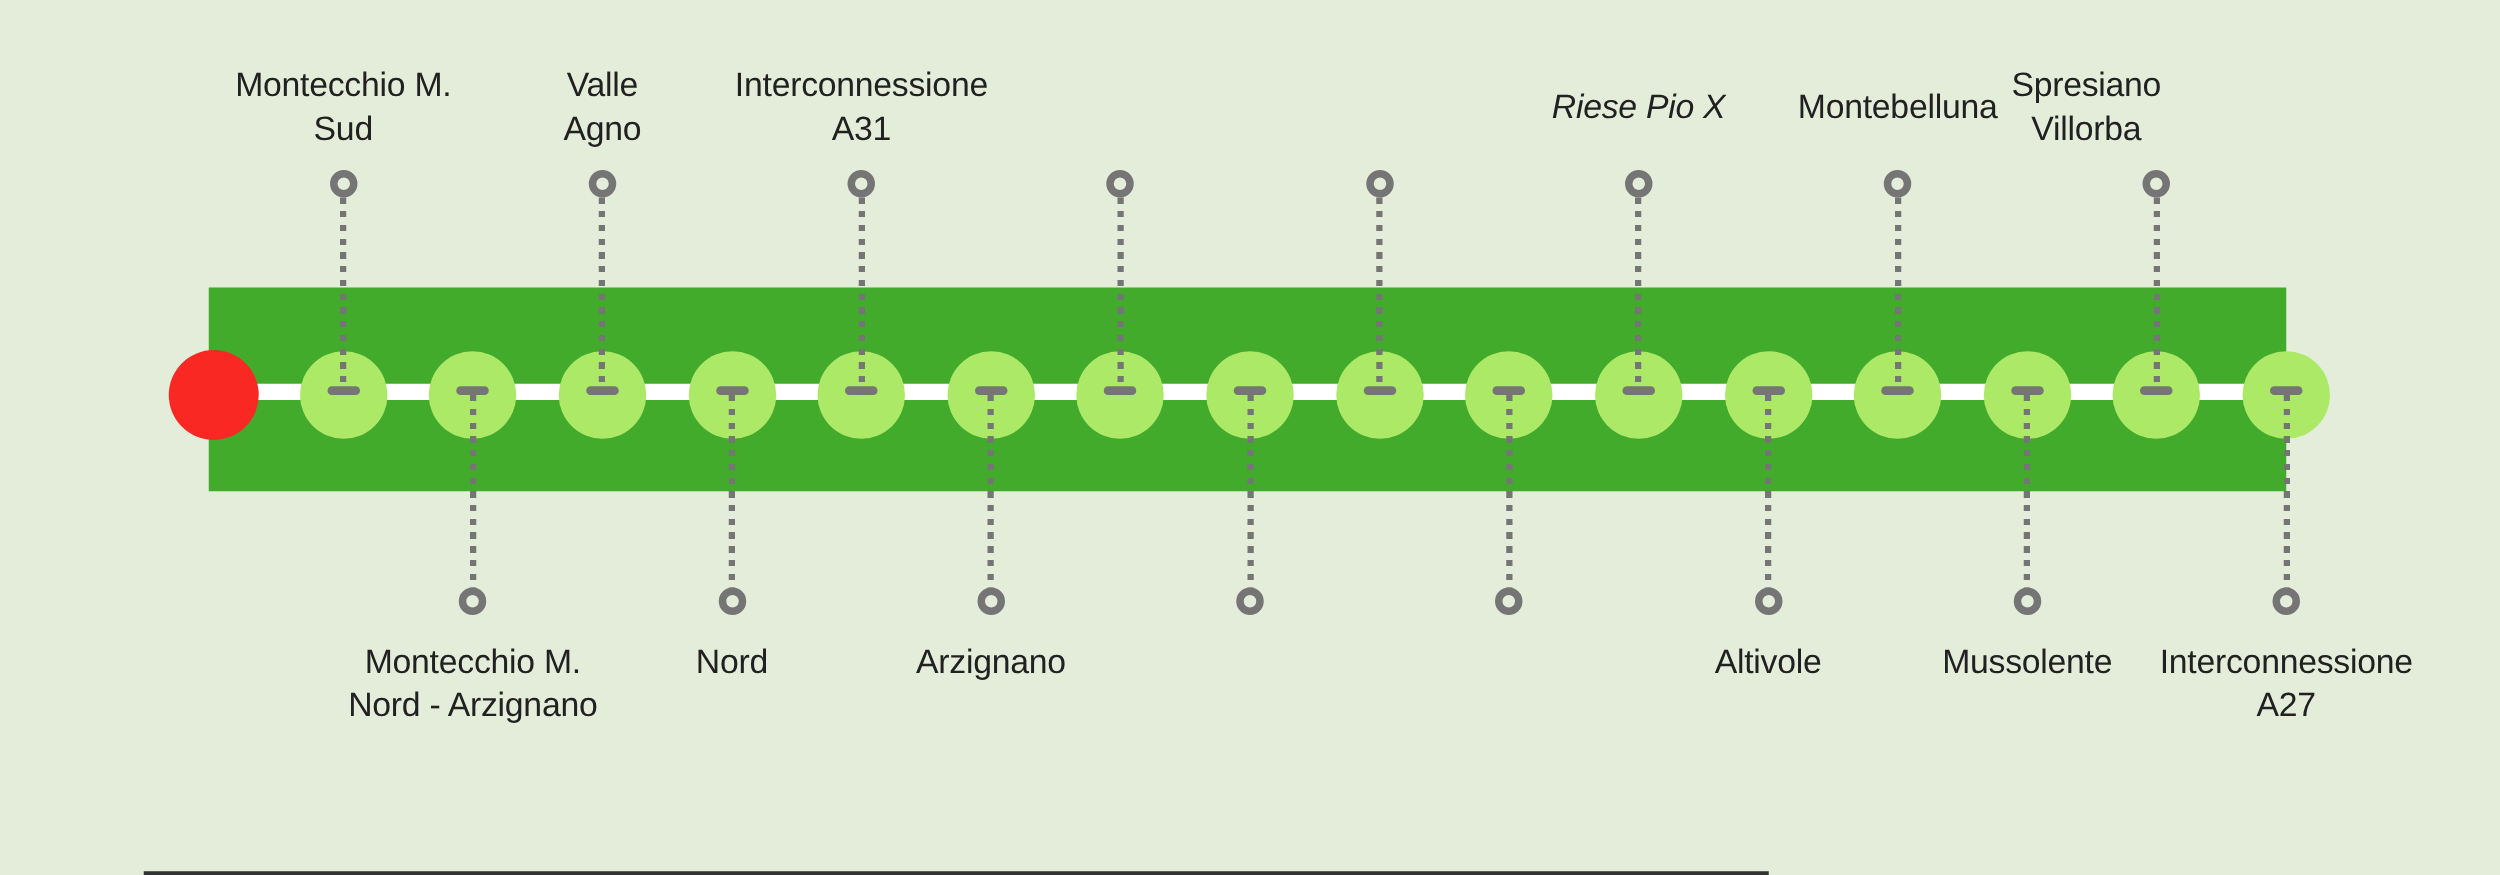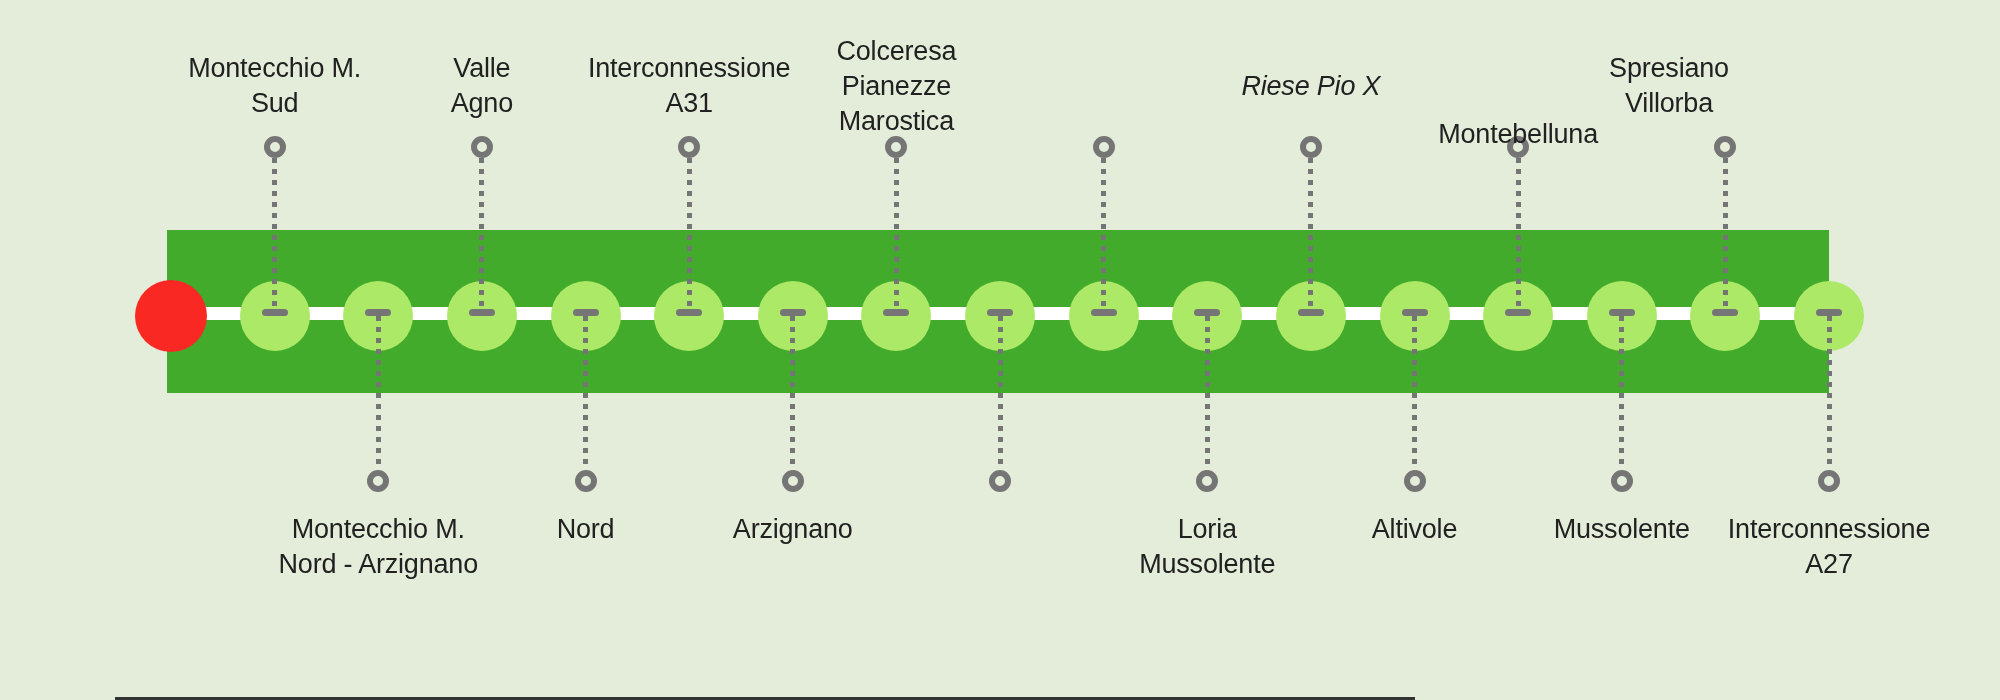--- a/index.html
+++ b/index.html
@@ -126,52 +126,47 @@
 A31</div>
     <div class="circle" style="left: 757.75px; top: 280.5px;"></div>
     <div class="dotted" style="left: 790.25px; top: 316px; height: 154px;"></div>
     <div class="ring" style="left: 781.75px; top: 470px;"></div>
     <div class="dash" style="left: 779.75px; top: 308.5px;"></div>
     <div class="label bottom" style="left: 792.75px; top: 512px;">Arzignano</div>
     <div class="circle" style="left: 861.375px; top: 280.5px;"></div>
     <div class="dotted" style="left: 893.875px; top: 158px; height: 150px;"></div>
     <div class="ring" style="left: 885.375px; top: 136px;"></div>
     <div class="dash" style="left: 883.375px; top: 308.5px;"></div>
-    <div class="label top" style="left: 896.375px; top: 86px;">Colceresa
-Pianezze
-Marostica</div>
     <div class="circle" style="left: 965px; top: 280.5px;"></div>
     <div class="dotted" style="left: 997.5px; top: 316px; height: 154px;"></div>
     <div class="ring" style="left: 989px; top: 470px;"></div>
     <div class="dash" style="left: 987px; top: 308.5px;"></div>
     <div class="circle" style="left: 1068.62px; top: 280.5px;"></div>
     <div class="dotted" style="left: 1101.12px; top: 158px; height: 150px;"></div>
     <div class="ring" style="left: 1092.62px; top: 136px;"></div>
     <div class="dash" style="left: 1090.62px; top: 308.5px;"></div>
     <div class="circle" style="left: 1172.25px; top: 280.5px;"></div>
     <div class="dotted" style="left: 1204.75px; top: 316px; height: 154px;"></div>
     <div class="ring" style="left: 1196.25px; top: 470px;"></div>
     <div class="dash" style="left: 1194.25px; top: 308.5px;"></div>
-    <div class="label bottom" style="left: 1207.25px; top: 512px;">Loria
-Mussolente</div>
     <div class="circle" style="left: 1275.88px; top: 280.5px;"></div>
     <div class="dotted" style="left: 1308.38px; top: 158px; height: 150px;"></div>
     <div class="ring" style="left: 1299.88px; top: 136px;"></div>
     <div class="dash" style="left: 1297.88px; top: 308.5px;"></div>
     <div class="label top" style="left: 1310.88px; top: 86px; font-style: italic;">Riese Pio X</div>
     <div class="circle" style="left: 1379.5px; top: 280.5px;"></div>
     <div class="dotted" style="left: 1412px; top: 316px; height: 154px;"></div>
     <div class="ring" style="left: 1403.5px; top: 470px;"></div>
     <div class="dash" style="left: 1401.5px; top: 308.5px;"></div>
     <div class="label bottom" style="left: 1414.5px; top: 512px;">Altivole</div>
     <div class="circle" style="left: 1483.12px; top: 280.5px;"></div>
     <div class="dotted" style="left: 1515.62px; top: 158px; height: 150px;"></div>
     <div class="ring" style="left: 1507.12px; top: 136px;"></div>
     <div class="dash" style="left: 1505.12px; top: 308.5px;"></div>
-    <div class="label top" style="left: 1518.12px; top: 86px; margin-top: 48px;">Montebelluna</div>
+    <div class="label top" style="left: 1518.12px; top: 86px;">Montebelluna</div>
     <div class="circle" style="left: 1586.75px; top: 280.5px;"></div>
     <div class="dotted" style="left: 1619.25px; top: 316px; height: 154px;"></div>
     <div class="ring" style="left: 1610.75px; top: 470px;"></div>
     <div class="dash" style="left: 1608.75px; top: 308.5px;"></div>
     <div class="label bottom" style="left: 1621.75px; top: 512px;">Mussolente</div>
     <div class="circle" style="left: 1690.38px; top: 280.5px;"></div>
     <div class="dotted" style="left: 1722.88px; top: 158px; height: 150px;"></div>
     <div class="ring" style="left: 1714.38px; top: 136px;"></div>
     <div class="dash" style="left: 1712.38px; top: 308.5px;"></div>
     <div class="label top" style="left: 1669px; top: 86px;">Spresiano

